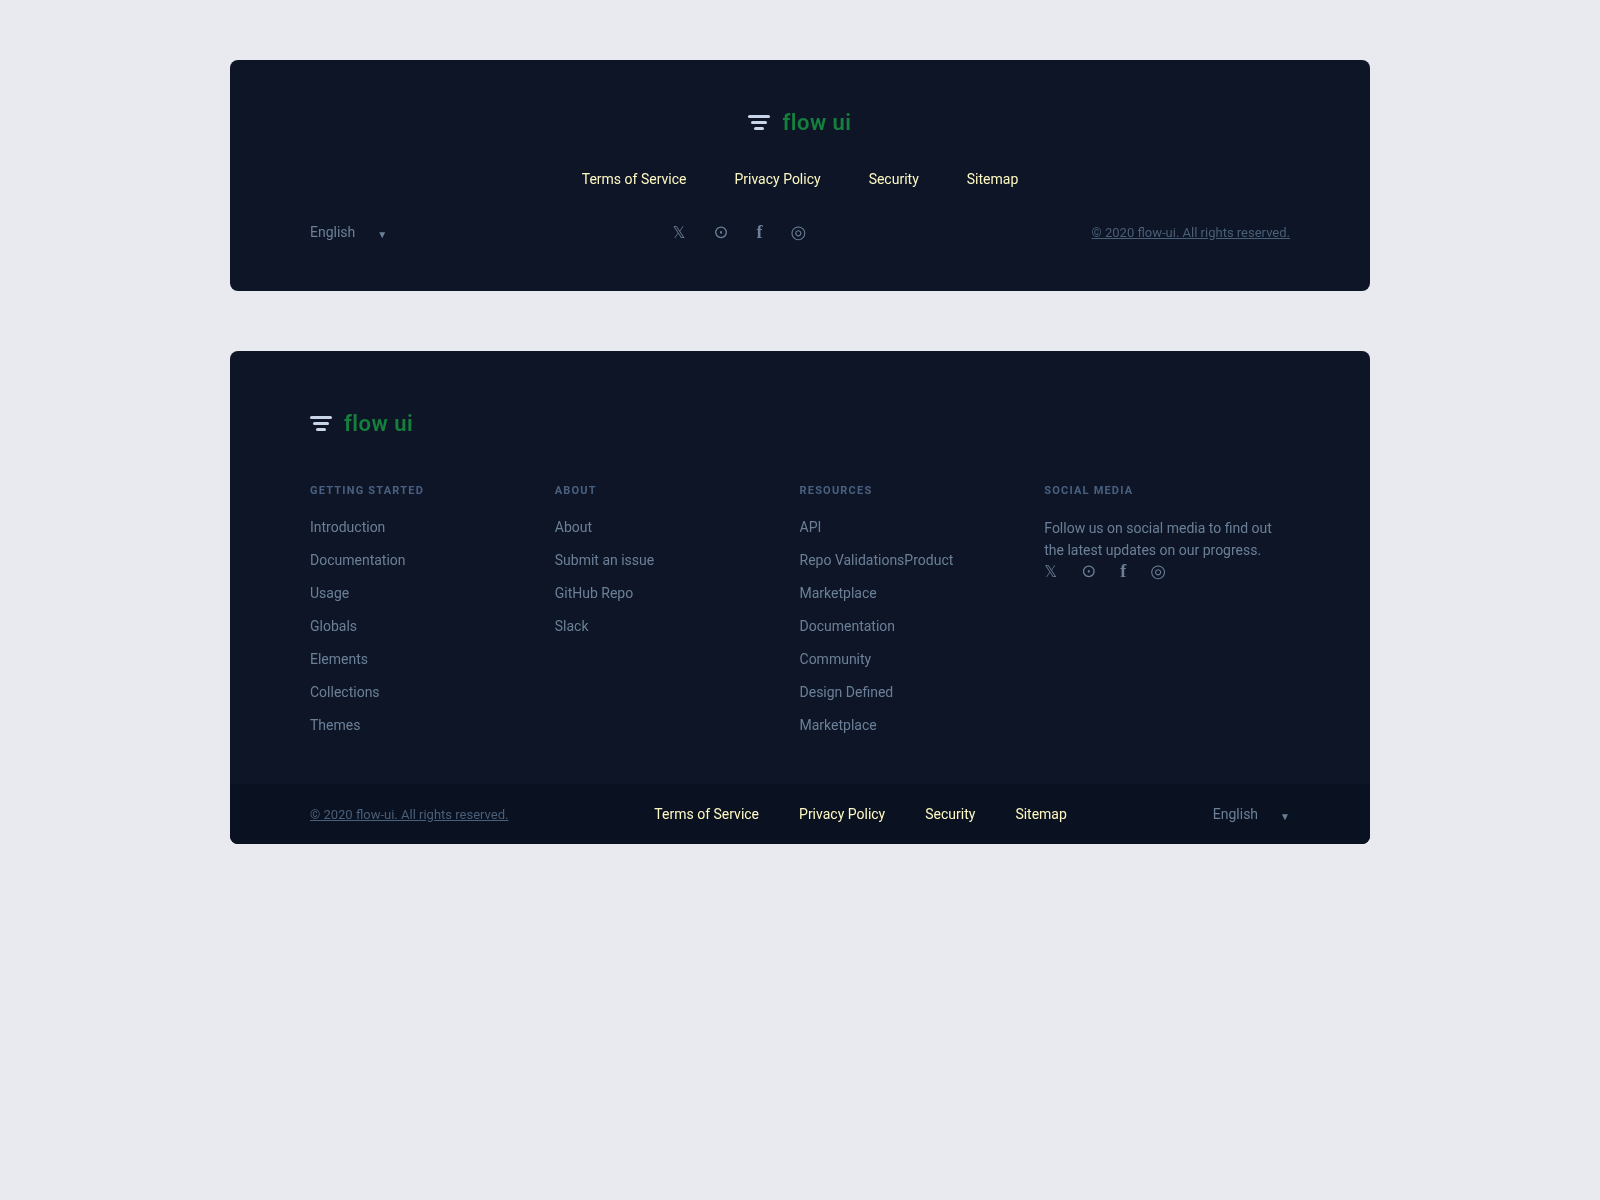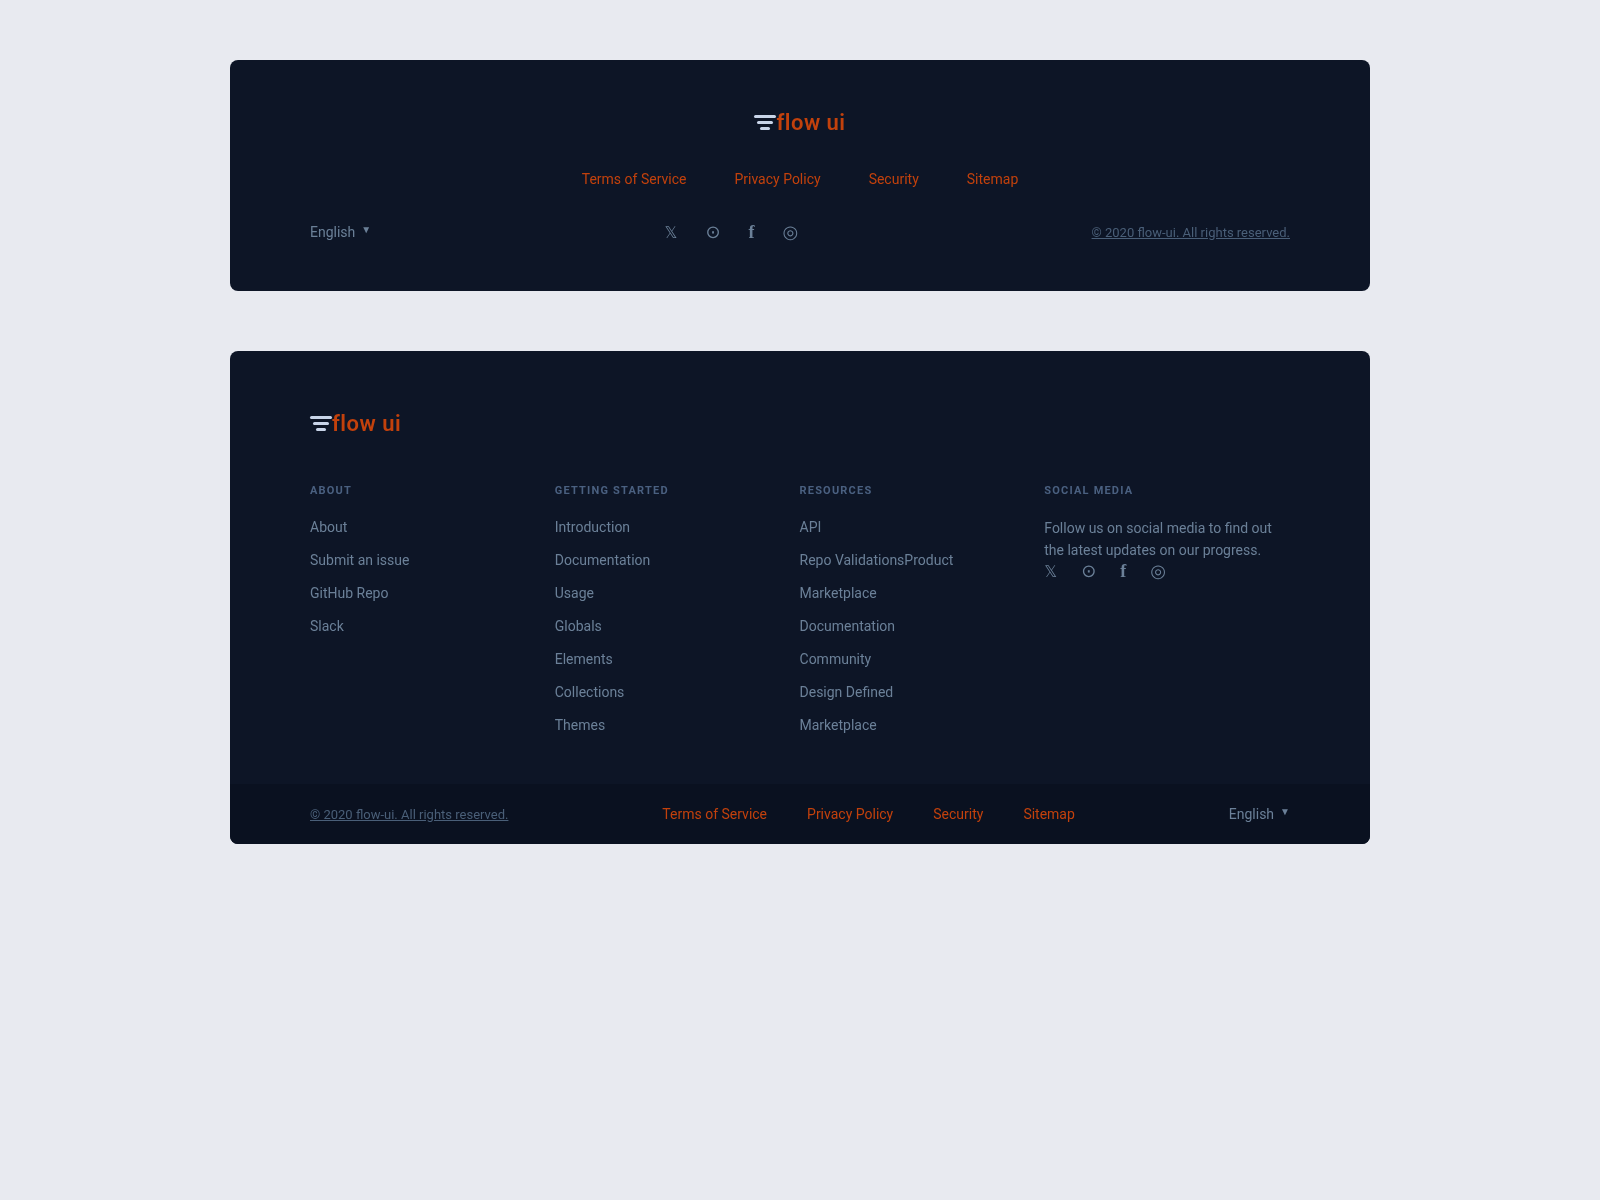--- a/index.html
+++ b/index.html
@@ -25,22 +25,22 @@
       padding: 50px 80px 40px;
       display: flex;
       flex-direction: column;
       align-items: center;
       gap: 36px;
     }
 
     .logo-row {
       display: flex;
       align-items: center;
-      gap: 0;
-      color: #c2410c;
+      gap: 12px;
+      color: #15803d;
       font-size: 22px;
       font-weight: 600;
       letter-spacing: 0.5px;
     }
 
     .logo-icon {
       display: flex;
       flex-direction: column;
       gap: 3px;
     }
@@ -55,38 +55,38 @@
     .logo-icon span:nth-child(2) { width: 16px; margin-left: 3px; }
     .logo-icon span:nth-child(3) { width: 10px; margin-left: 6px; }
 
     .nav-links {
       display: flex;
       gap: 48px;
       align-items: center;
     }
 
     .nav-links a {
-      color: #c2410c;
+      color: #fef9c3;
       text-decoration: none;
       font-size: 14px;
       cursor: pointer;
     }
 
     .footer-bottom-row {
       width: 100%;
       display: flex;
       justify-content: space-between;
       align-items: center;
       padding: 0 0 10px;
     }
 
     .lang-selector {
       display: flex;
-      align-items: flex-start;
-      gap: 6px;
+      align-items: flex-end;
+      gap: 22px;
       color: #6b8098;
       font-size: 14px;
       cursor: pointer;
     }
 
     .lang-selector .chevron {
       font-size: 10px;
     }
 
     .social-icons-row {
@@ -237,45 +237,45 @@
         <div class="logo-icon">
           <span></span>
           <span></span>
           <span></span>
         </div>
         <span>flow ui</span>
       </div>
     </div>
 
     <div class="footer-columns">
-
-      <div class="footer-col">
-        <h4>ABOUT</h4>
-        <ul>
-          <li><a>About</a></li>
-          <li><a>Submit an issue</a></li>
-          <li><a>GitHub Repo</a></li>
-          <li><a>Slack</a></li>
-        </ul>
-      </div>
 
       <div class="footer-col">
         <h4>GETTING STARTED</h4>
         <ul>
           <li><a>Introduction</a></li>
           <li><a>Documentation</a></li>
           <li><a>Usage</a></li>
           <li><a>Globals</a></li>
           <li><a>Elements</a></li>
           <li><a>Collections</a></li>
           <li><a>Themes</a></li>
         </ul>
       </div>
 
       <div class="footer-col">
+        <h4>ABOUT</h4>
+        <ul>
+          <li><a>About</a></li>
+          <li><a>Submit an issue</a></li>
+          <li><a>GitHub Repo</a></li>
+          <li><a>Slack</a></li>
+        </ul>
+      </div>
+
+      <div class="footer-col">
         <h4>RESOURCES</h4>
         <ul>
           <li><a>API</a></li>
           <li><a>Repo ValidationsProduct</a></li>
           <li><a>Marketplace</a></li>
           <li><a>Documentation</a></li>
           <li><a>Community</a></li>
           <li><a>Design Defined</a></li>
           <li><a>Marketplace</a></li>
         </ul>

